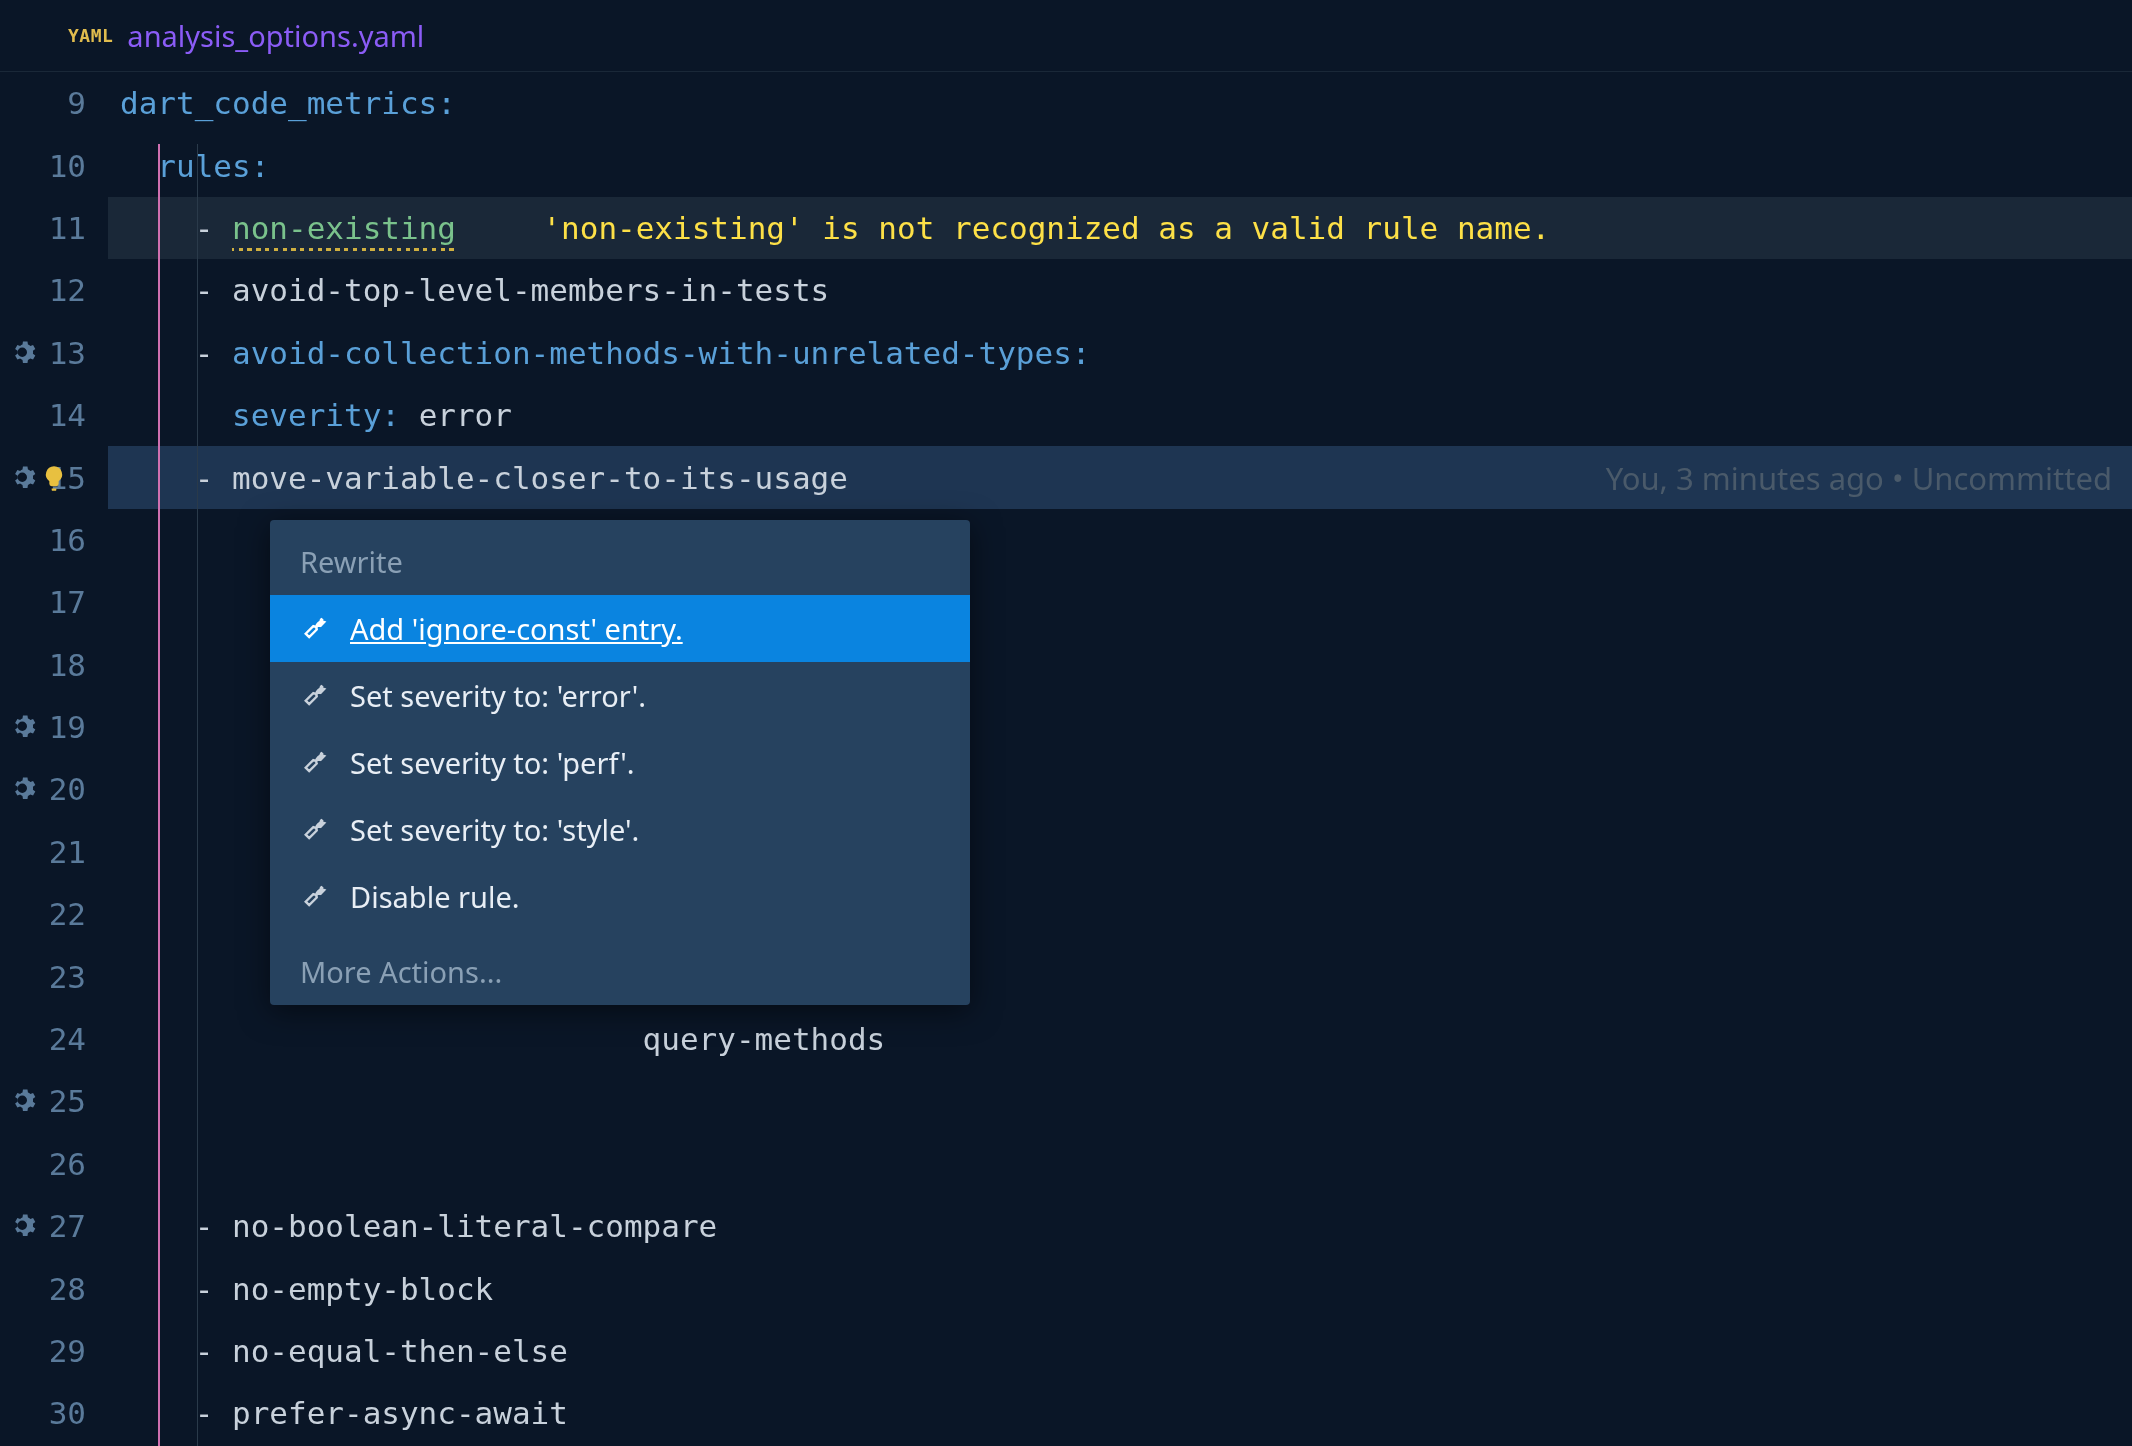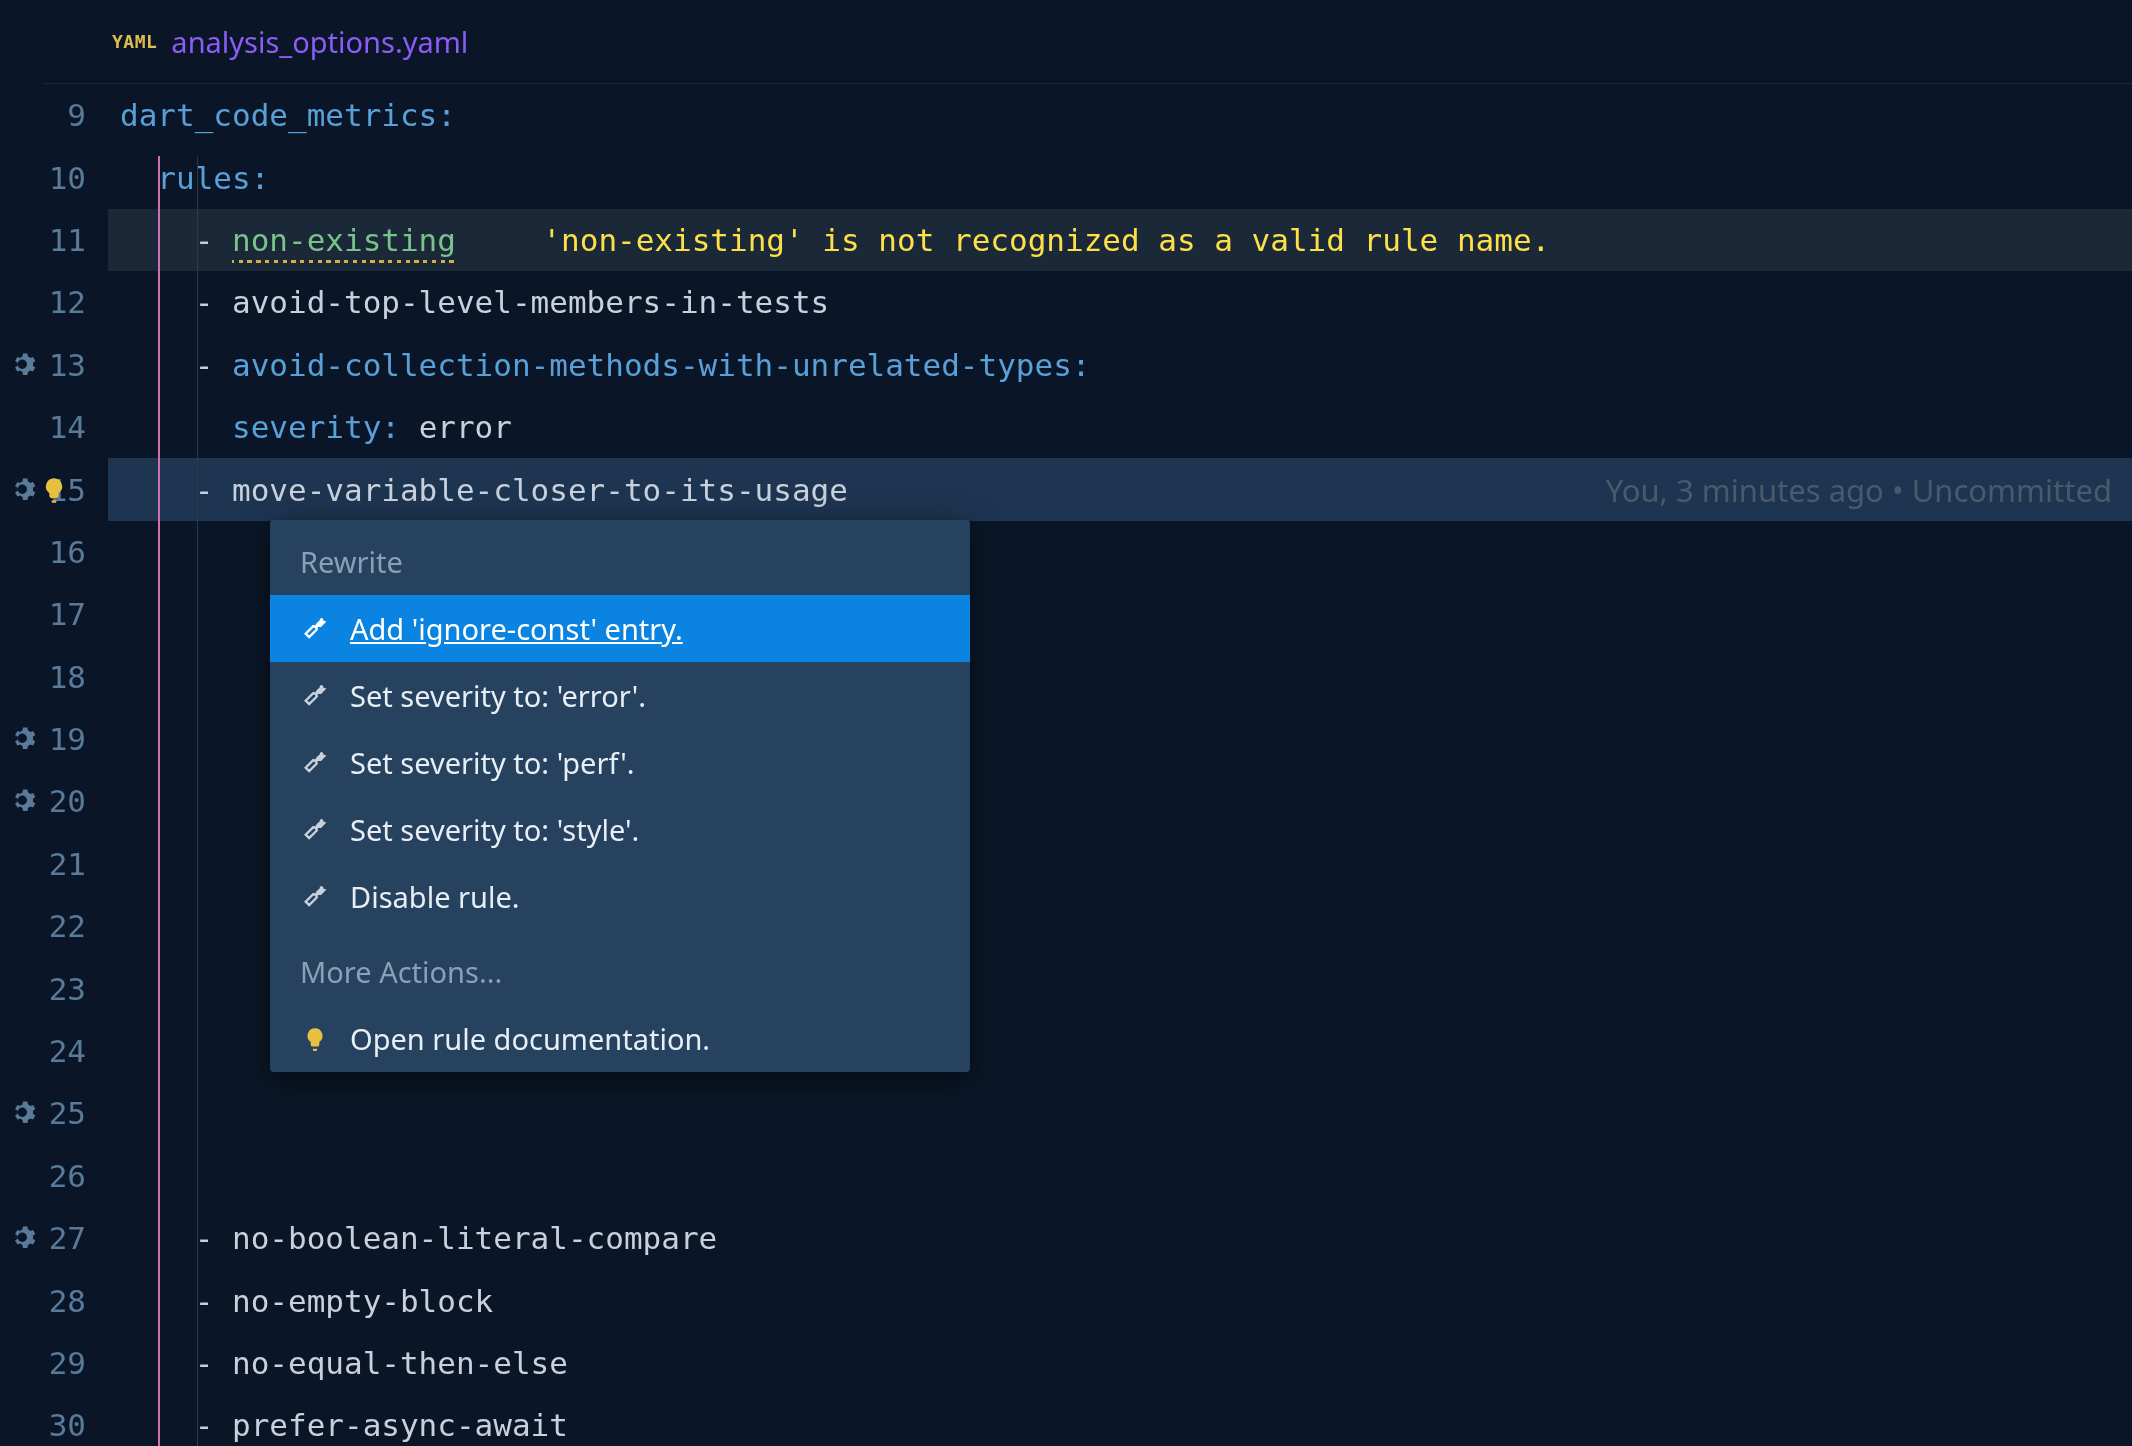--- a/index.html
+++ b/index.html
@@ -1,17 +1,17 @@
 <!DOCTYPE html>
 <html><head>
 <meta charset="utf-8">
 <style>
   * { margin:0; padding:0; box-sizing:border-box; }
   html,body { width:2132px; height:1446px; background:#0a1627; font-family:'Menlo','Consolas',monospace; overflow:hidden; color:#c8d1db; }
-  .tab-bar { height:84px; display:flex; align-items:center; border-bottom:1px solid #1a2838; padding-left:38px;margin-left:44px; }
+  .tab-bar { height:72px; display:flex; align-items:center; border-bottom:1px solid #1a2838; padding-left:38px; }
   .tab { display:flex; align-items:center; gap:14px; padding:0 30px; height:100%; }
   .yaml-badge { color:#e0bc4e; font-size:18px; font-weight:700; letter-spacing:0.5px; font-family:monospace; }
   .tab-title { color:#8b5cf6; font-size:29px; font-family:system-ui,-apple-system,sans-serif; }
   .editor { display:flex; height:calc(100% - 72px); position:relative; }
   .gutter { width:108px; flex-shrink:0; }
   .gline { height:62.4px; display:flex; align-items:center; justify-content:flex-end; padding-right:22px; font-size:31px; color:#5a7a9a; position:relative; }
   .gline .gear { position:absolute; left:8px; top:50%; transform:translateY(-50%); color:#5a7a9a; }
   .gear svg { width:30px; height:30px; display:block; }
   .code { flex:1; position:relative; font-size:31px; }
   .cline { height:62.4px; display:flex; align-items:center; white-space:pre; position:relative; padding-left:12px; }
@@ -162,28 +162,20 @@
     </div>
     <div class="pop-item">
       <span class="icon wrench" style="color:#c8d1db">
         <svg viewBox="0 0 24 24">
           <use href="#wrench-path"></use>
         </svg>
       </span>
       <span>Disable rule.</span>
     </div>
     <div class="pop-header">More Actions...</div>
-    <div class="pop-item">
-      <span class="icon doc-bulb">
-        <svg viewBox="0 0 24 24">
-          <use href="#bulb-path"></use>
-        </svg>
-      </span>
-      <span>Open rule documentation.</span>
-    </div>
   </div>
 
 <svg width="0" height="0" style="position:absolute">
   <defs>
     <g id="gear-path">
       <path fill="currentColor" d="M12 8a4 4 0 100 8 4 4 0 000-8zm9 5.3l2 1.5-1.9 3.3-2.3-.8a7.5 7.5 0 01-2 1.2l-.4 2.5H12.6l-.4-2.5a7.5 7.5 0 01-2-1.2l-2.3.8L6 14.8l2-1.5a7.6 7.6 0 010-2.6l-2-1.5L7.9 5.9l2.3.8a7.5 7.5 0 012-1.2l.4-2.5h3.8l.4 2.5a7.5 7.5 0 012 1.2l2.3-.8L23 9.2l-2 1.5a7.6 7.6 0 010 2.6z" transform="scale(0.95)"></path>
     </g>
     <g id="wrench-path">
       <path fill="none" stroke="currentColor" stroke-width="2" stroke-linecap="round" d="M17 3a5 5 0 01-6.5 6.5L4 16l3 3 6.5-6.5A5 5 0 0120 6l-3 3-2-2 3-3z"></path>
     </g>

